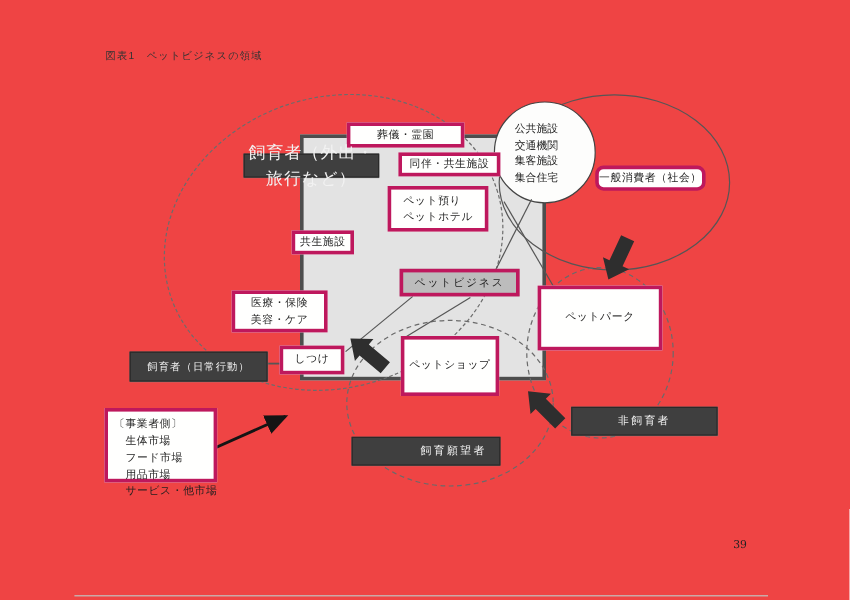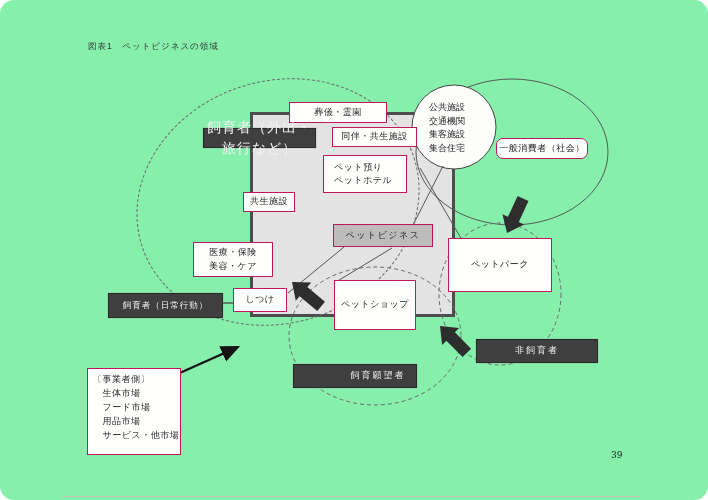--- a/index.html
+++ b/index.html
@@ -1,34 +1,33 @@
 <!DOCTYPE html>
 <html><head>
 <meta charset="utf-8">
 <style>
   html,body { margin:0; padding:0; background:#ffffff; }
   .canvas {
-    position:relative; width:708px; height:500px; background:#86efac;
+    position:relative; width:708px; height:500px; background:#ef4444;
     font-family:"Liberation Sans","DejaVu Sans",sans-serif; overflow:hidden;
     color:#222;
-    border-radius:14px;
   }
   .fig-title {
     position:absolute; left:88px; top:41px; font-size:8.5px; color:#333;
     letter-spacing:1px; white-space:pre;
   }
   .area {
     position:absolute; box-sizing:border-box; left:250px; top:112px;
     width:205px; height:205px; background:#e3e3e3; border:3px solid #4d4d4d;
   }
   .overlay { position:absolute; left:0; top:0; }
   .box {
     position:absolute; box-sizing:border-box; display:flex;
     align-items:center; justify-content:center; text-align:center;
-    background:#fffffe; border:1px solid #be185d; color:#1f1f1f;
+    background:#fffffe; border:3px solid #be185d; color:#1f1f1f;
     font-size:9px; line-height:1.5; letter-spacing:0.5px;
   }
   .mline { white-space:pre-line; }
   .dark {
     background:#3f3f3f; color:#f2f2f2; border:1px solid #2a2a2a;
     letter-spacing:2px; box-shadow:0 0 1px #888;
   }
   .gray { background:#bcbcbc; letter-spacing:1.5px; }
   .pre {
     white-space:pre; text-align:left; justify-content:flex-start;
@@ -113,21 +112,21 @@
   <div class="box gray" style="left:333px;top:224px;width:100px;height:23px;">ペットビジネス</div>
 
   <div class="box" style="left:448px;top:238px;width:104px;height:54px;">ペットパーク</div>
 
   <div class="box" style="left:233px;top:288px;width:54px;height:24px;">しつけ</div>
 
   <div class="box dark" style="left:108px;top:293px;width:115px;height:25px;font-size:8.5px;letter-spacing:1px;">飼育者（日常行動）</div>
 
   <div class="box" style="left:334px;top:280px;width:82px;height:50px;">ペットショップ</div>
 
-  <div class="box pre" style="left:87px;top:340px;width:94px;height:87px;margin-top:28px;">〔事業者側〕
+  <div class="box pre" style="left:87px;top:340px;width:94px;height:62px;">〔事業者側〕
 　生体市場
 　フード市場
 　用品市場
 　サービス・他市場</div>
 
   <div class="box dark" style="left:293px;top:364px;width:124px;height:24px;padding-left:46px;">飼育願望者</div>
 
   <div class="box dark" style="left:476px;top:339px;width:122px;height:24px;">非飼育者</div>
 
   <div class="pageno">39</div>

